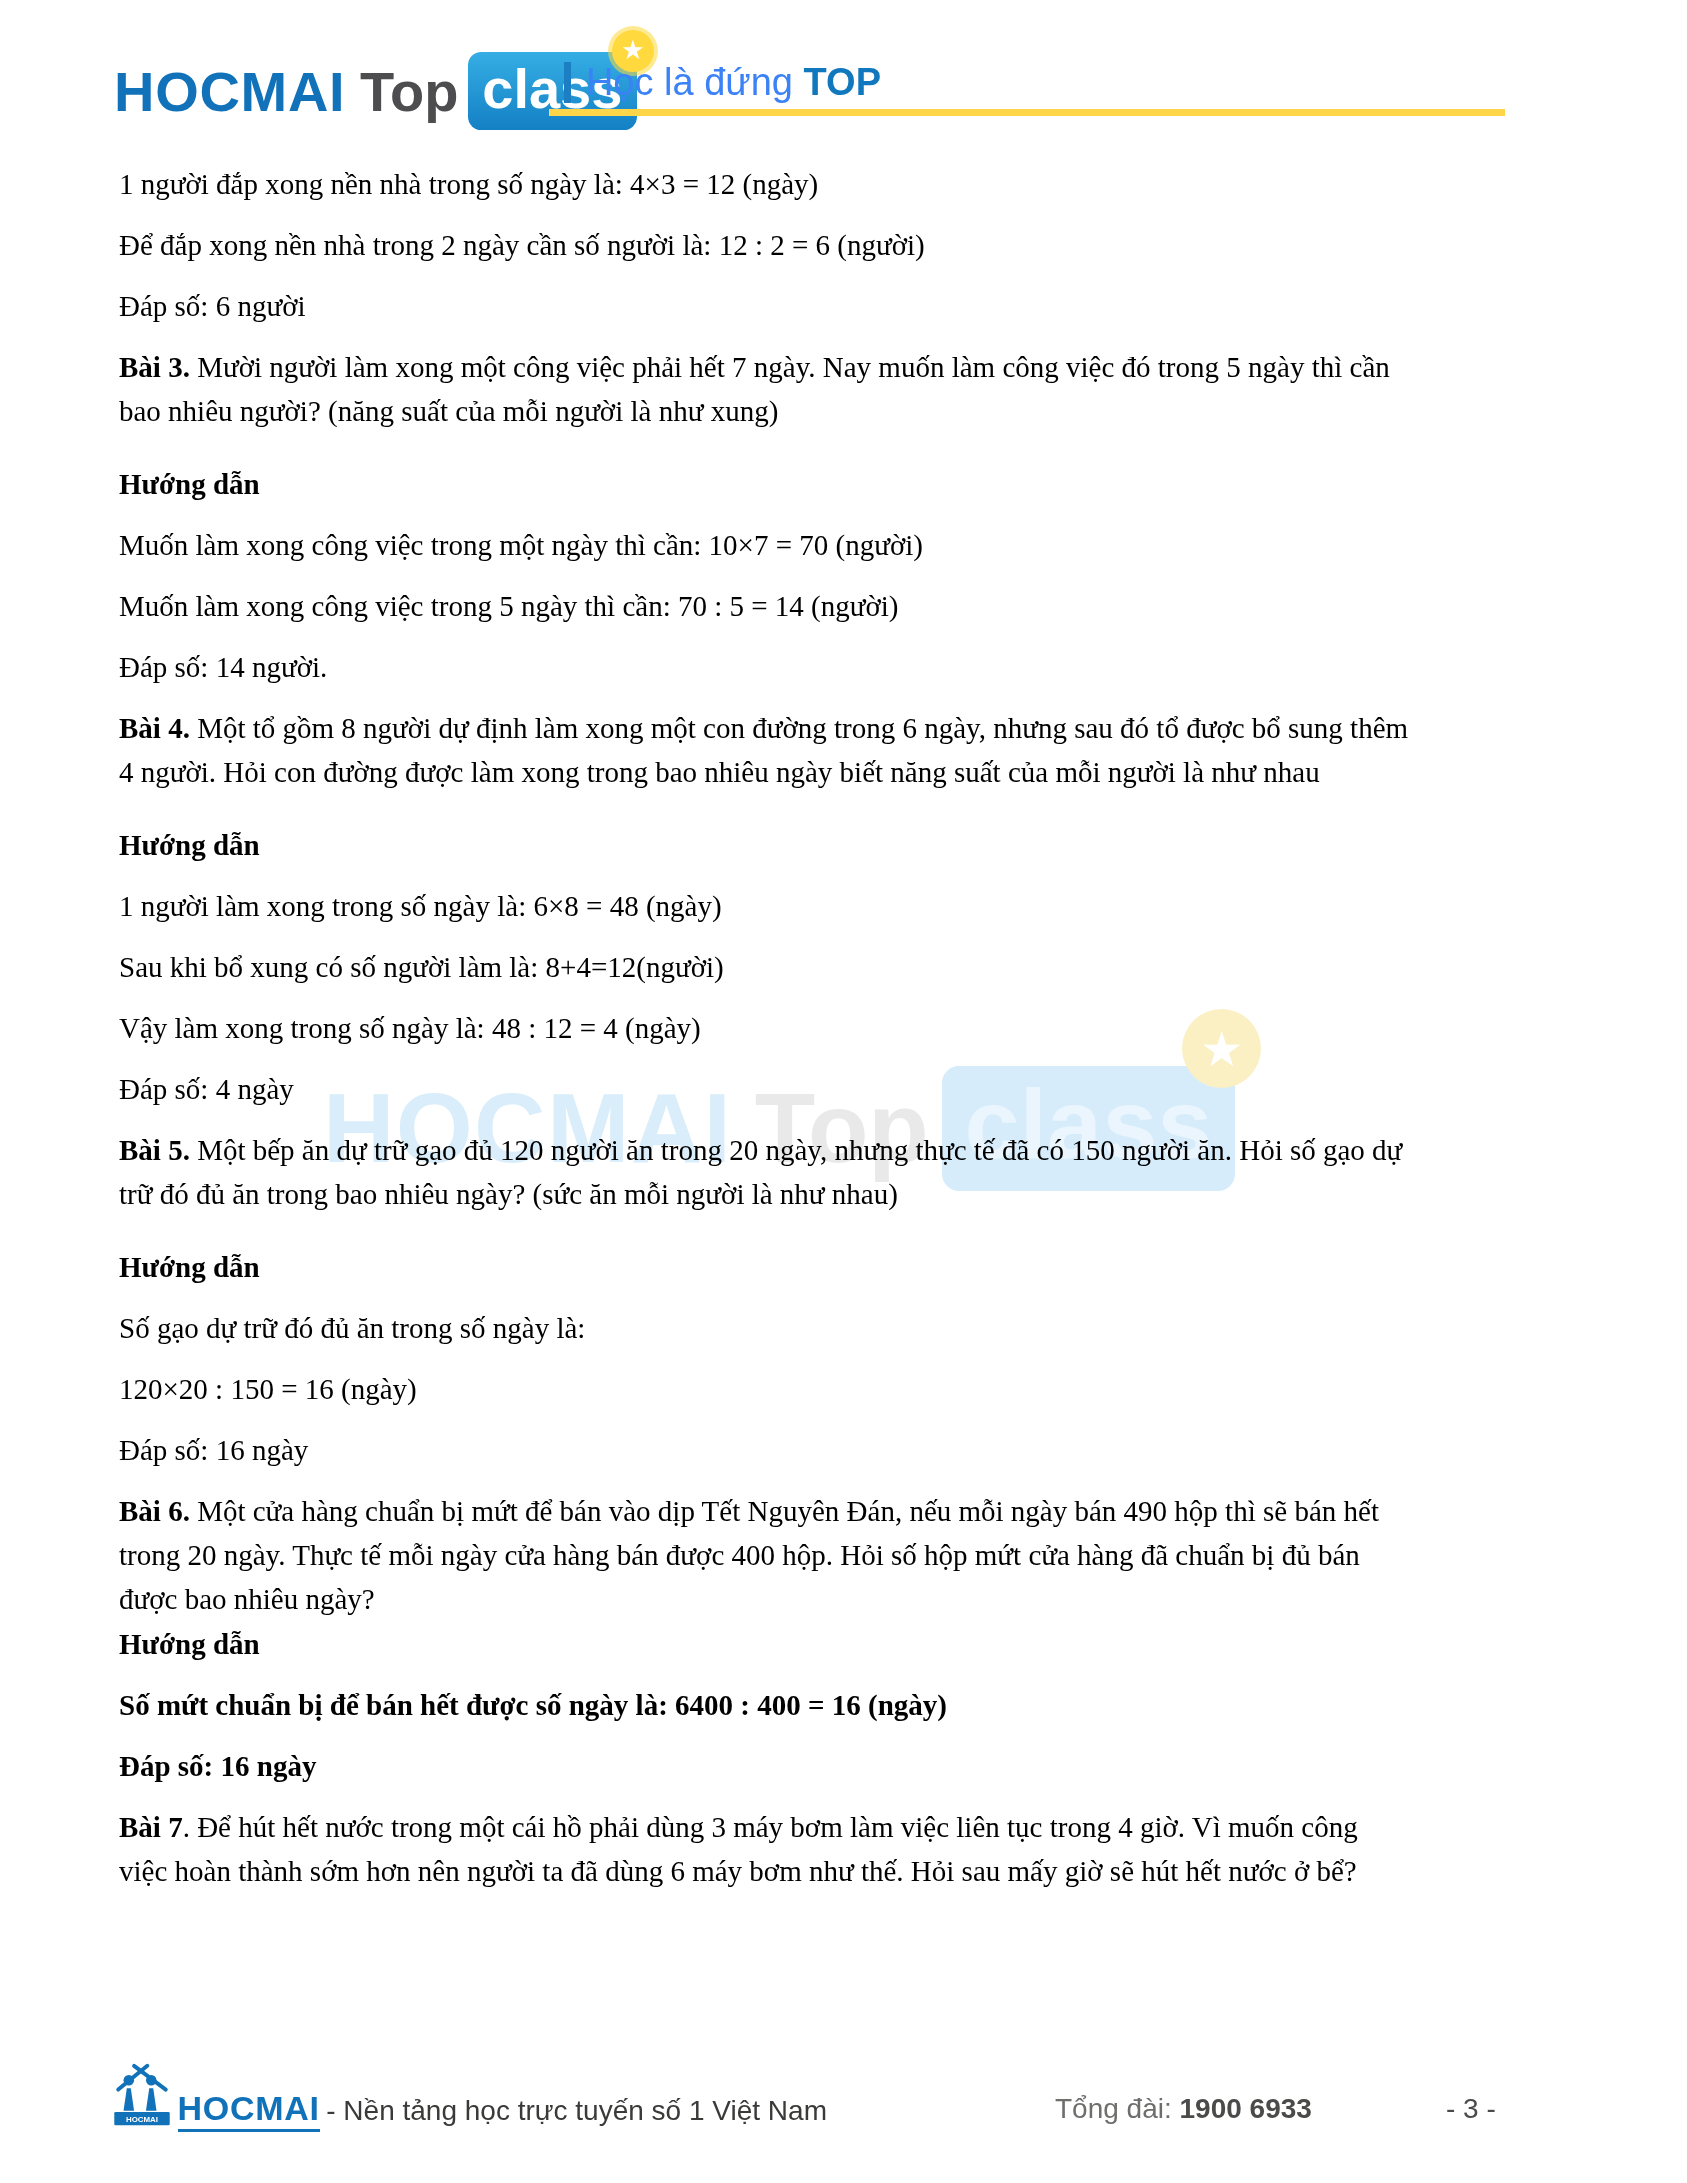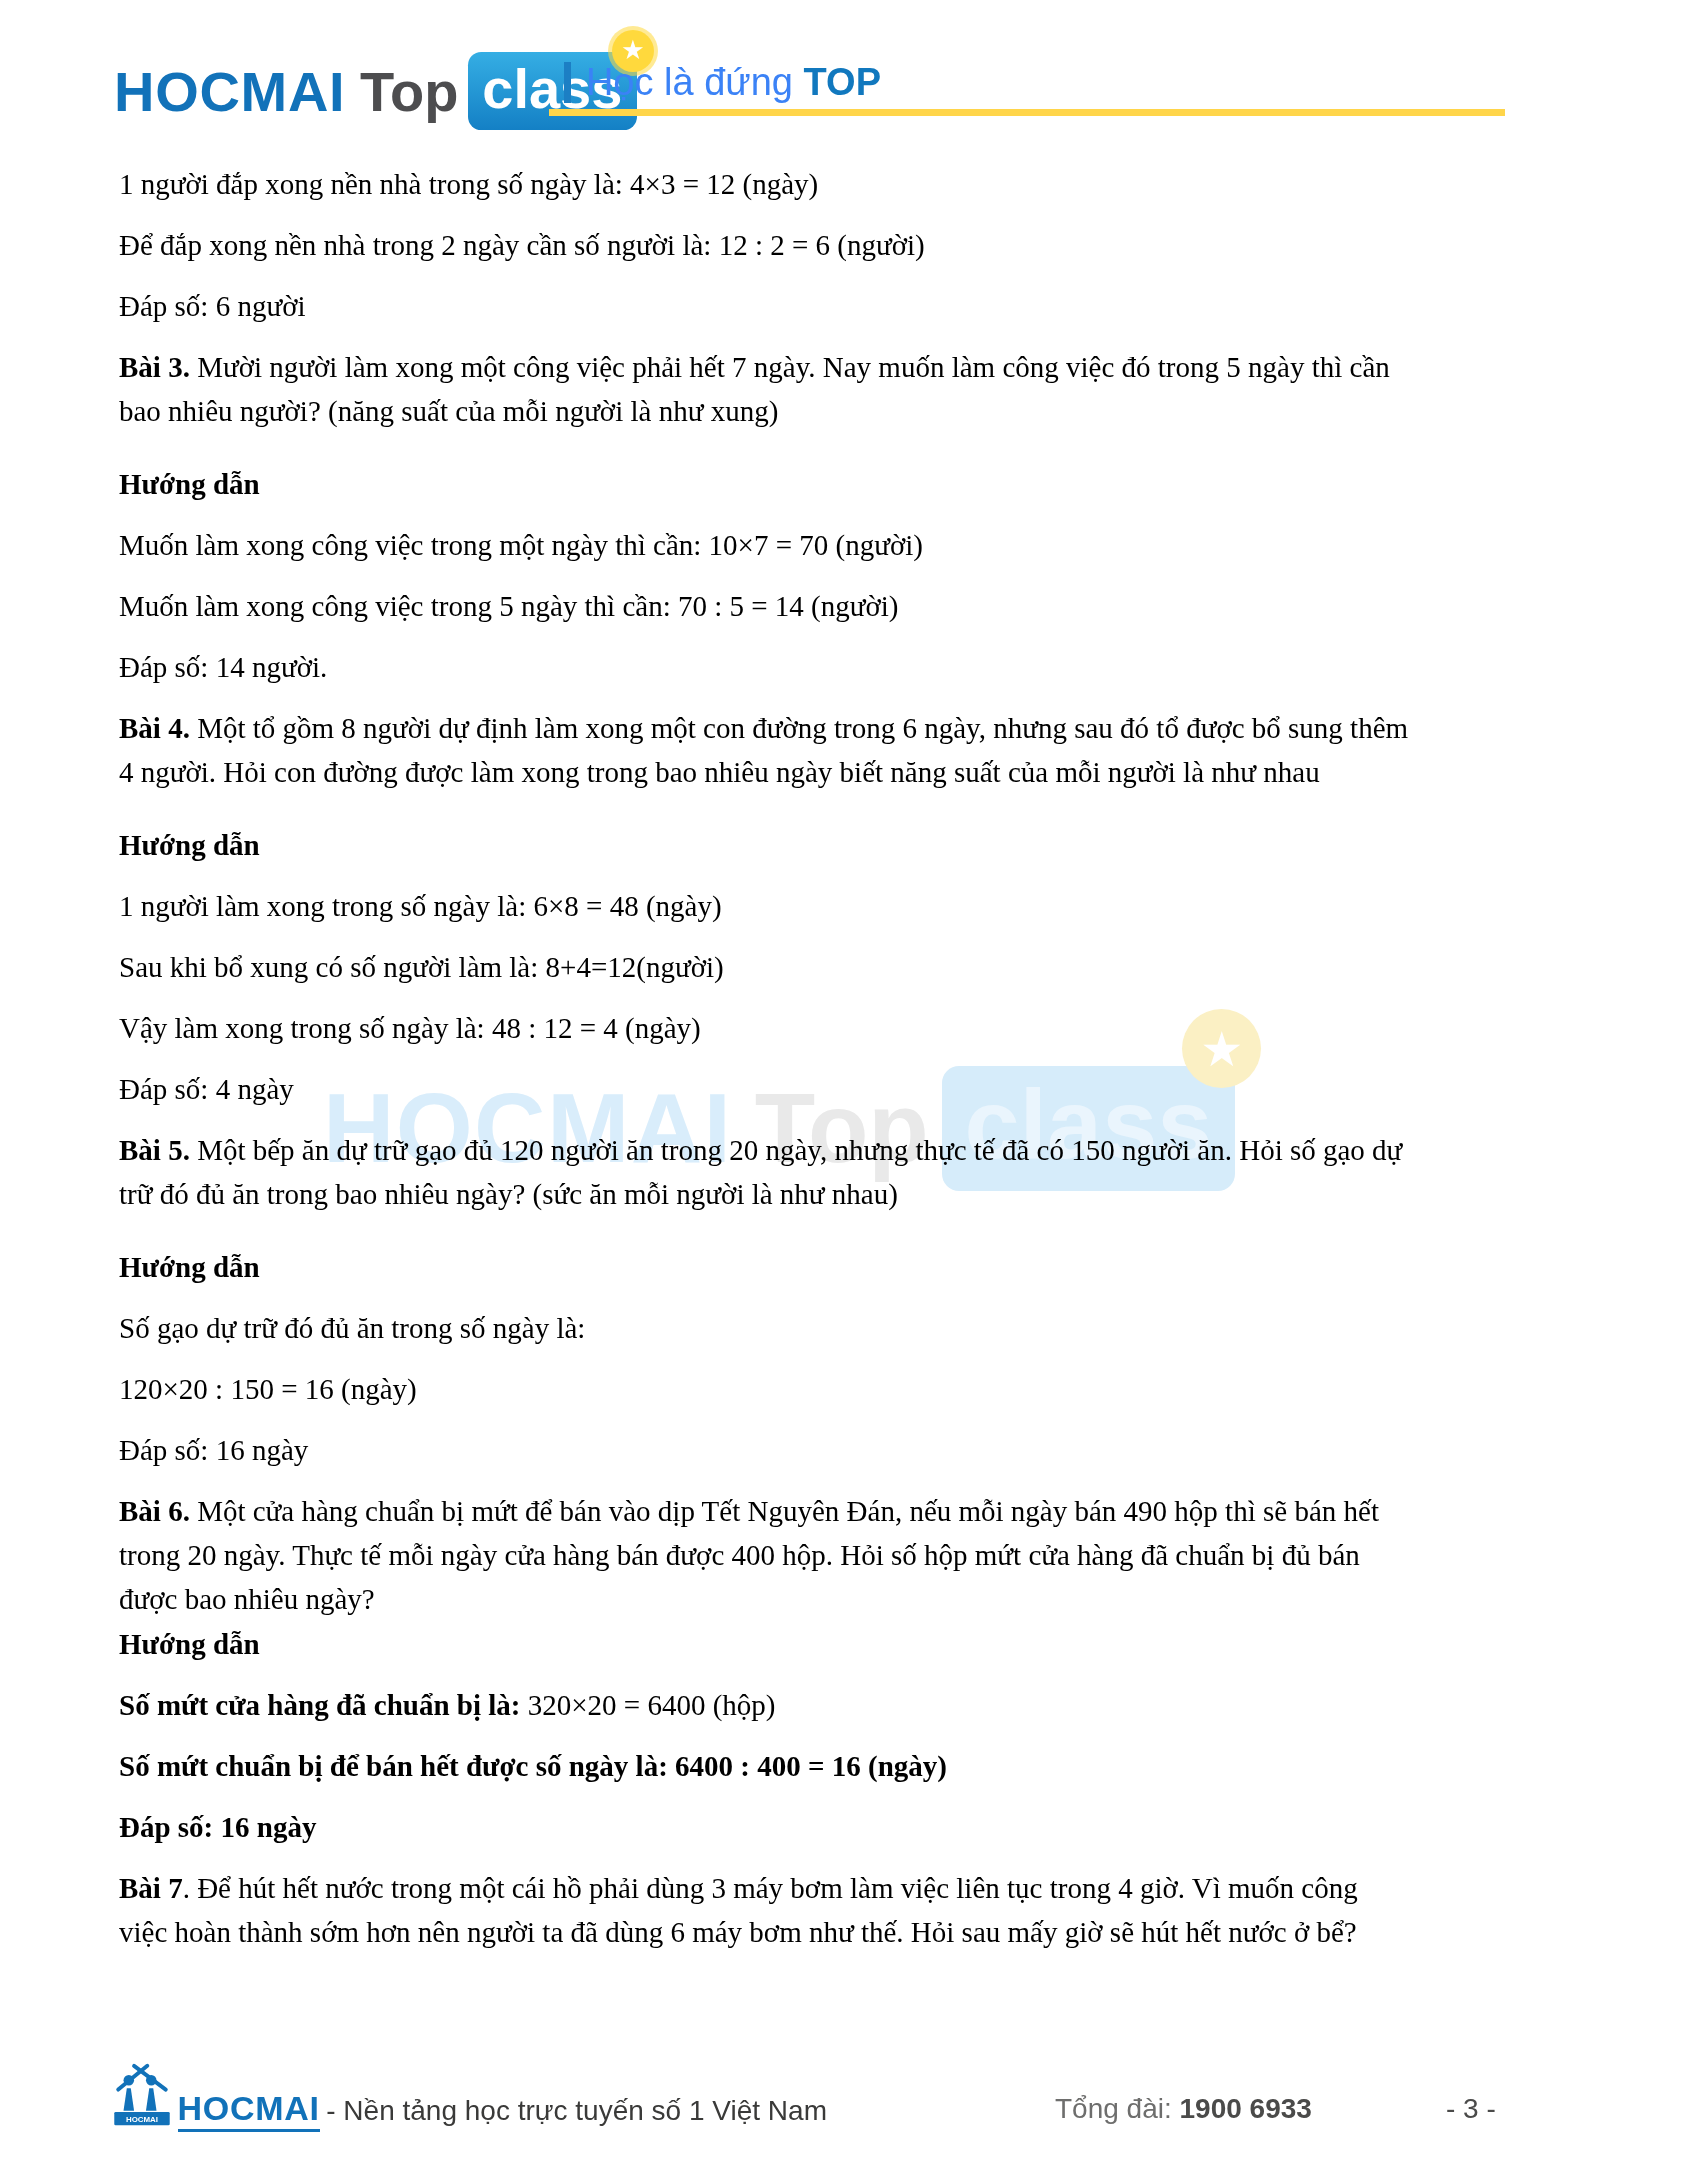--- a/index.html
+++ b/index.html
@@ -111,21 +111,20 @@
       <div class="line para"><span class="seg-b ">Bài 5.</span><span class=""> Một bếp ăn dự trữ gạo đủ 120 người ăn trong 20 ngày, nhưng thực tế đã có 150 người ăn. Hỏi số gạo dự</span></div>
       <div class="line cont"><span class="">trữ đó đủ ăn trong bao nhiêu ngày? (sức ăn mỗi người là như nhau)</span></div>
       <div class="line heading"><span class="seg-b ">Hướng dẫn</span></div>
       <div class="line para"><span class="">Số gạo dự trữ đó đủ ăn trong số ngày là:</span></div>
       <div class="line para"><span class="seg-math">120×20 : 150 = 16  (ngày)</span></div>
       <div class="line para"><span class="">Đáp số: 16 ngày</span></div>
       <div class="line para"><span class="seg-b ">Bài 6.</span><span class=""> Một cửa hàng chuẩn bị mứt để bán vào dịp Tết Nguyên Đán, nếu mỗi ngày bán 490 hộp thì sẽ bán hết</span></div>
       <div class="line cont"><span class="">trong 20 ngày. Thực tế mỗi ngày cửa hàng bán được 400 hộp. Hỏi số hộp mứt cửa hàng đã chuẩn bị đủ bán</span></div>
       <div class="line cont"><span class="">được bao nhiêu ngày?</span></div>
       <div class="line heading-tight"><span class="seg-b ">Hướng dẫn</span></div>
-      <div class="line para"><span class="seg-b ">Số mứt cửa hàng đã chuẩn bị là:  </span><span class="seg-math">320×20 = 6400 (hộp)</span></div>
       <div class="line para"><span class="seg-b ">Số mứt chuẩn bị để bán hết được số ngày là: 6400 : 400 = 16 (ngày)</span></div>
       <div class="line para"><span class="seg-b ">Đáp số: 16 ngày</span></div>
       <div class="line para"><span class="seg-b ">Bài 7</span><span class="">. Để hút hết nước trong một cái hồ phải dùng 3 máy bơm làm việc liên tục trong 4 giờ. Vì muốn công</span></div>
       <div class="line cont"><span class="">việc hoàn thành sớm hơn nên người ta đã dùng 6 máy bơm như thế. Hỏi sau mấy giờ sẽ hút hết nước ở bể?</span></div>
     </div>
 
   <div class="footer">
     <div class="footer-left">
       <svg class="footer-logo-icon" viewBox="0 0 100 104" xmlns="http://www.w3.org/2000/svg">
         <g stroke="#1272B9" stroke-width="6" stroke-linecap="round">

